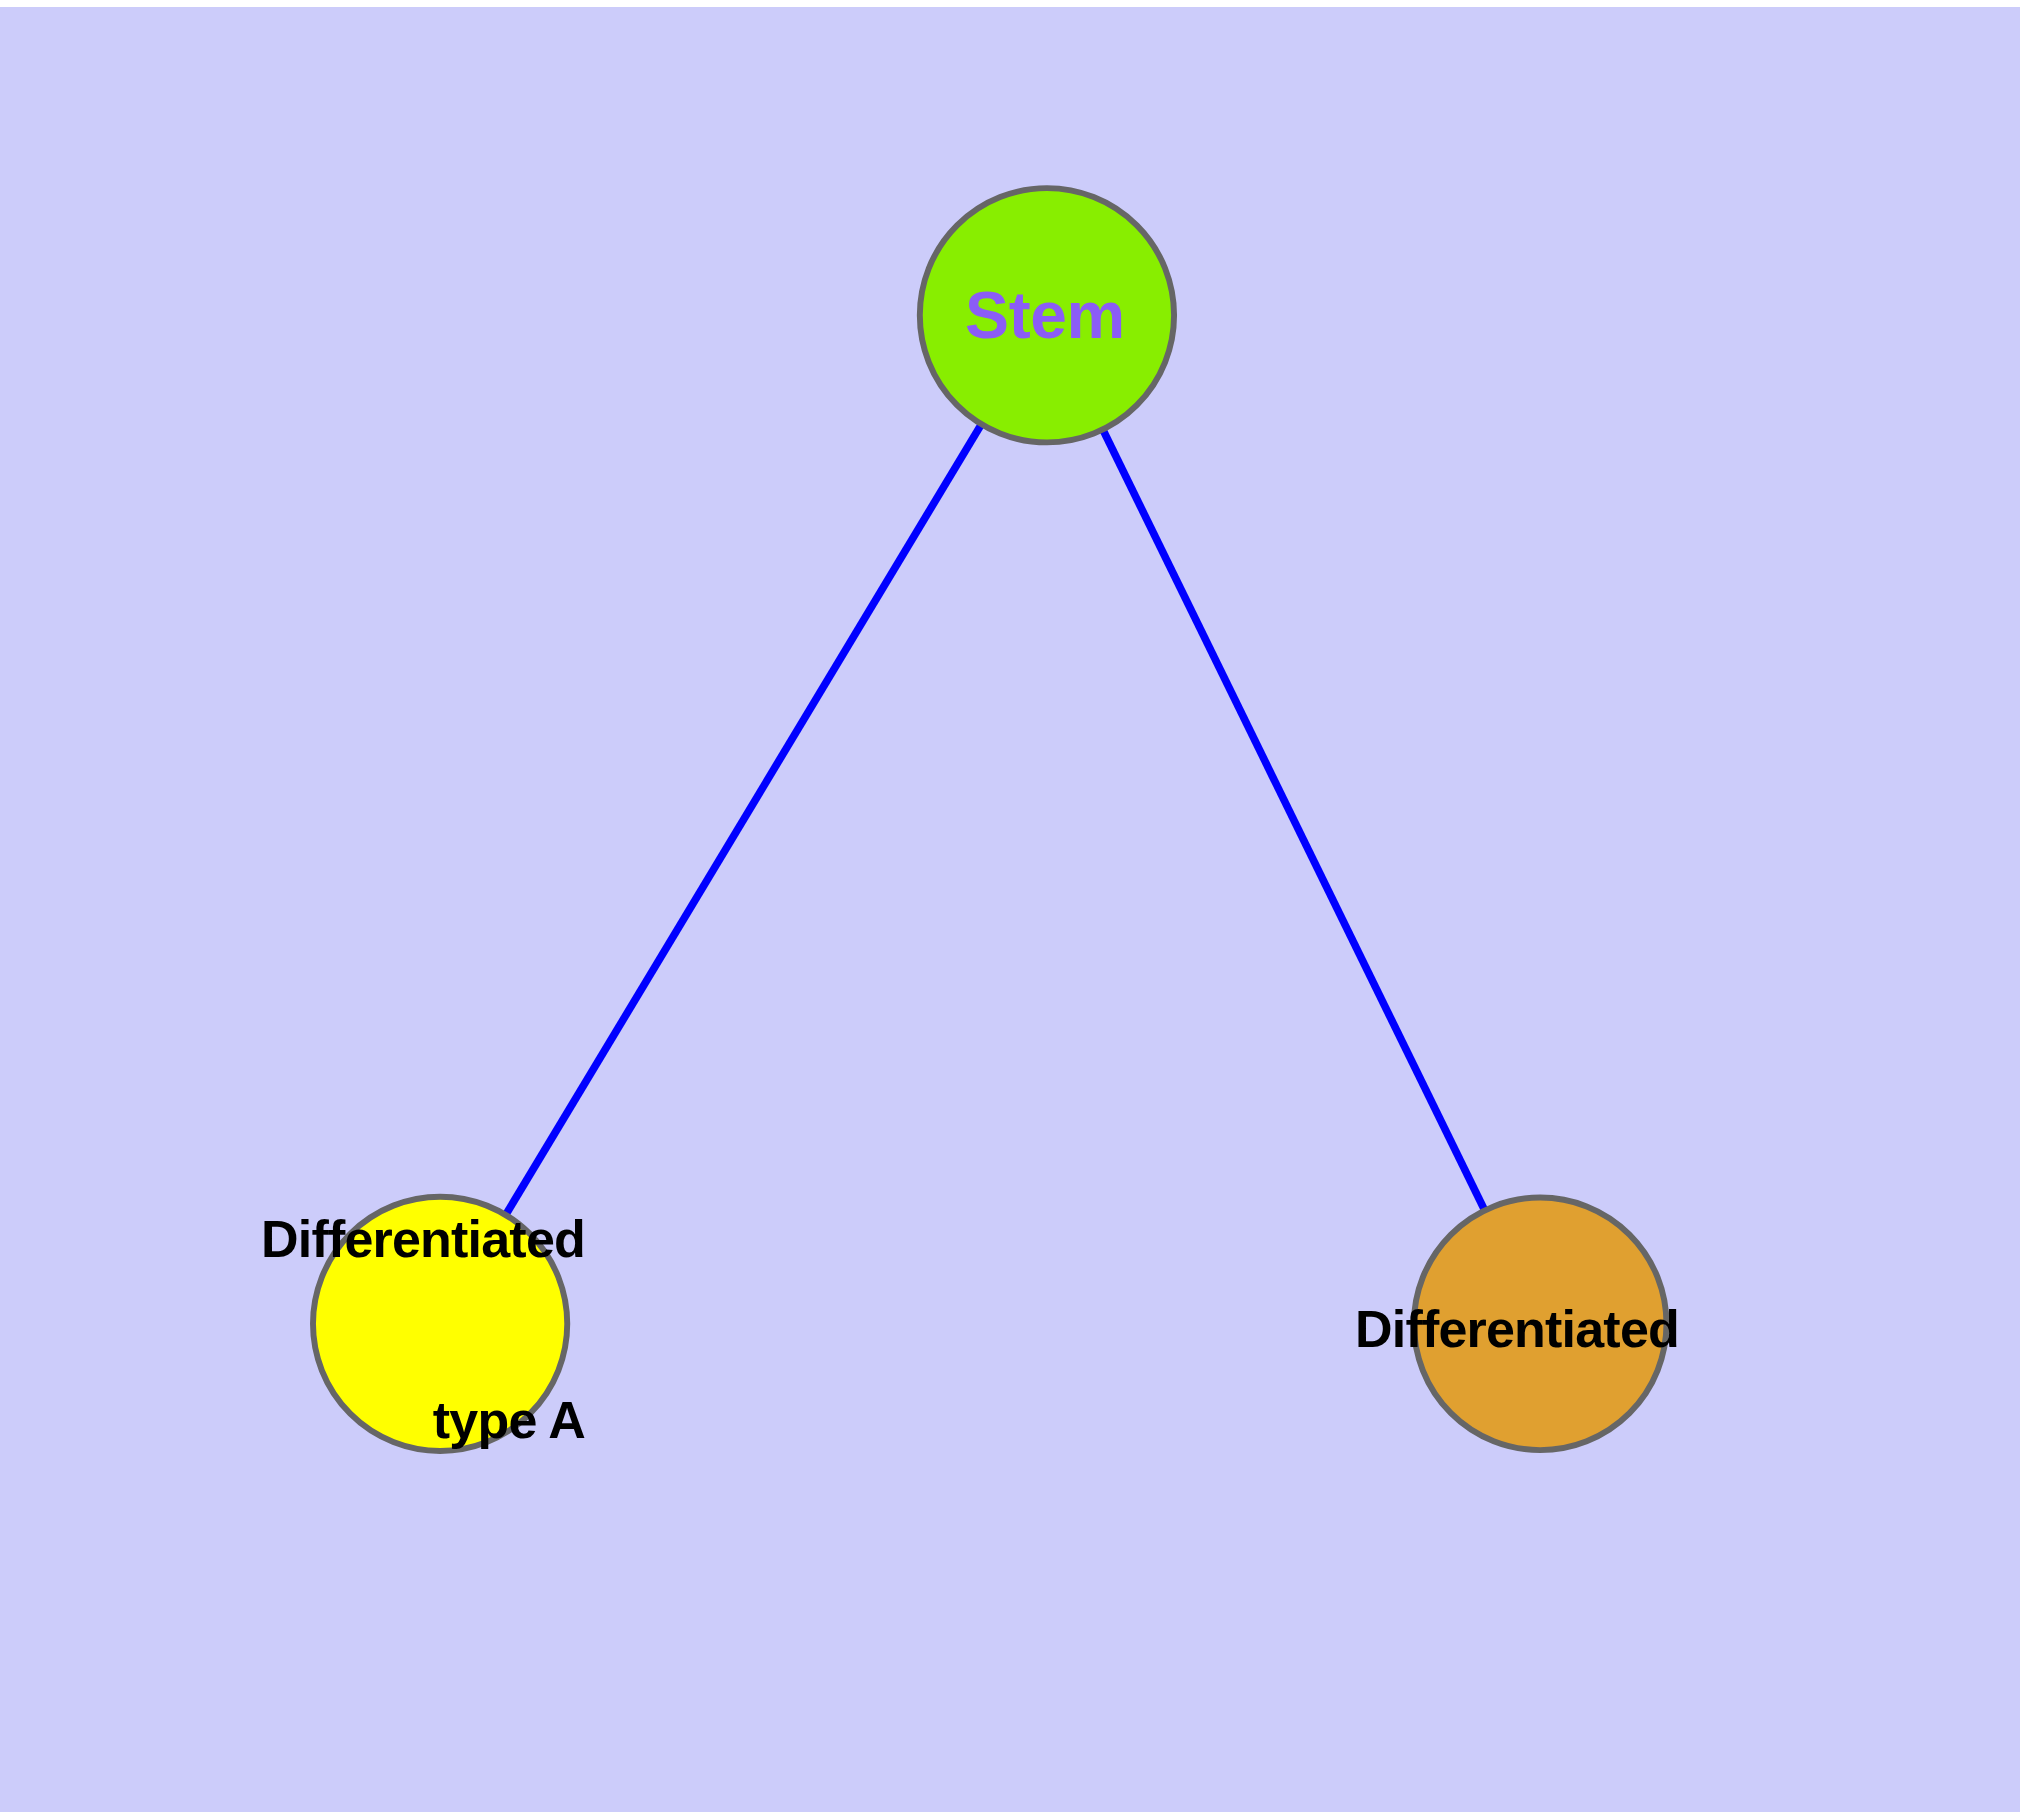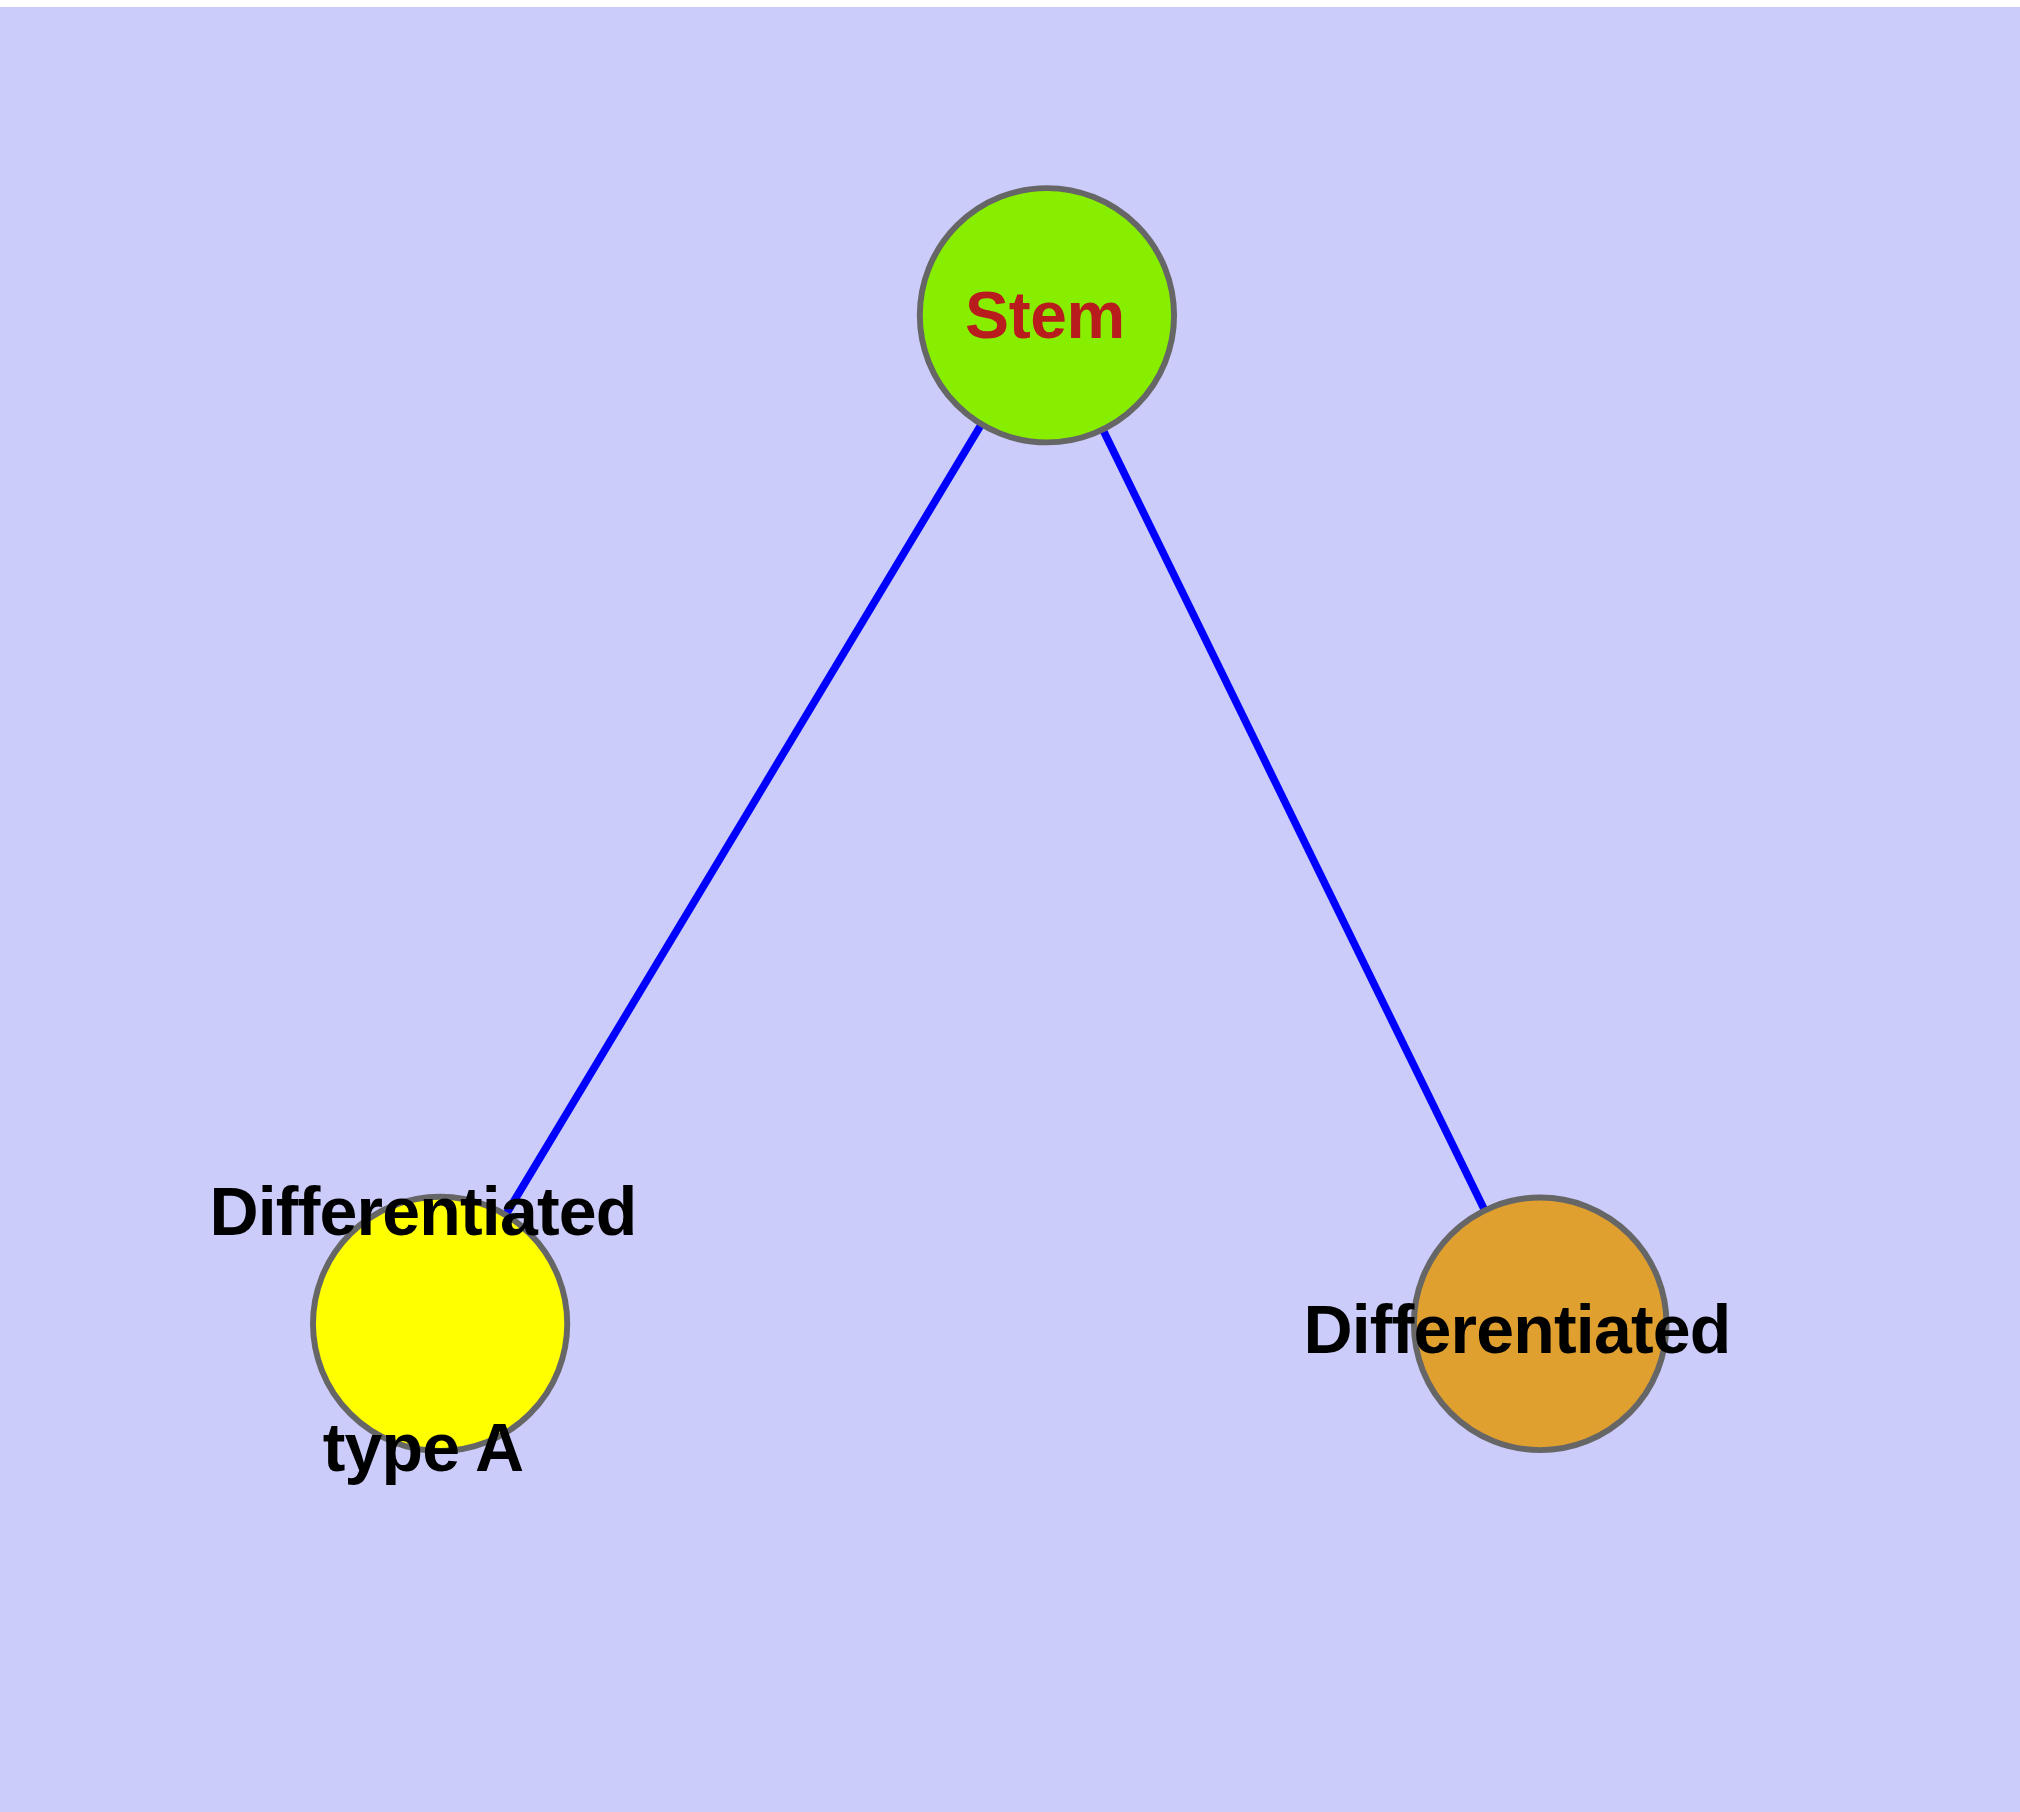--- a/index.html
+++ b/index.html
@@ -39,22 +39,23 @@
     line-height: 1.16;
     white-space: pre;
     pointer-events: none;
     transform: translate(-50%, -50%);
   }
   .label-stem {
     font-size: 66px;
     letter-spacing: -0.4px;
   }
   .label-two-line {
-    font-size: 68px;
+    font-size: 52px;
     letter-spacing: -0.8px;
+    text-align: right;
   }
 </style>
 </head>
 <body>
 
 <div id="canvas" style="width: 2021px; height: 1812px;">
 
   <div id="board" style="background: rgb(204, 204, 250);"></div>
 
   <svg id="graph-svg" viewBox="0 0 2384 2138" xmlns="http://www.w3.org/2000/svg">
@@ -64,21 +65,21 @@
       <line id="edge-1" x1="1235" y1="372" x2="1817" y2="1562" stroke="#0000ff" stroke-width="9" stroke-linecap="butt"></line>
     </g>
 
     <g>
       <circle id="node-0" cx="1235" cy="372" r="150" fill="#88ee00" stroke="#666666" stroke-width="7"></circle>
       <circle id="node-1" cx="519" cy="1562" r="150" fill="#ffff00" stroke="#666666" stroke-width="7"></circle>
       <circle id="node-2" cx="1817" cy="1562" r="149" fill="#e0a030" stroke="#666666" stroke-width="7"></circle>
     </g>
   </svg>
 
-  <div class="node-label label-stem" id="label-0" style="left: 1045px; top: 315px; color: #b91c1c;">Stem</div>
+  <div class="node-label label-stem" id="label-0" style="left: 1045px; top: 315px; color: #8b5cf6;">Stem</div>
 
   <div class="node-label label-two-line" id="label-1" style="left: 423px; top: 1329px; color: rgb(0, 0, 0);">
     <div>Differentiated</div>
     <div>type A</div>
   </div>
 
   <div class="node-label label-two-line" id="label-2" style="left: 1517px; top: 1329px; color: rgb(0, 0, 0);">
     <div>Differentiated</div>
   </div>
 

